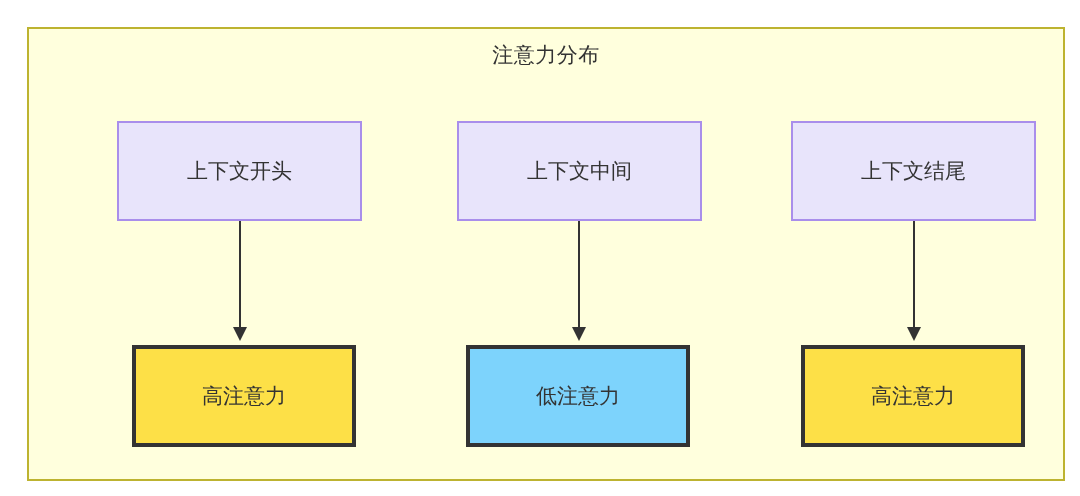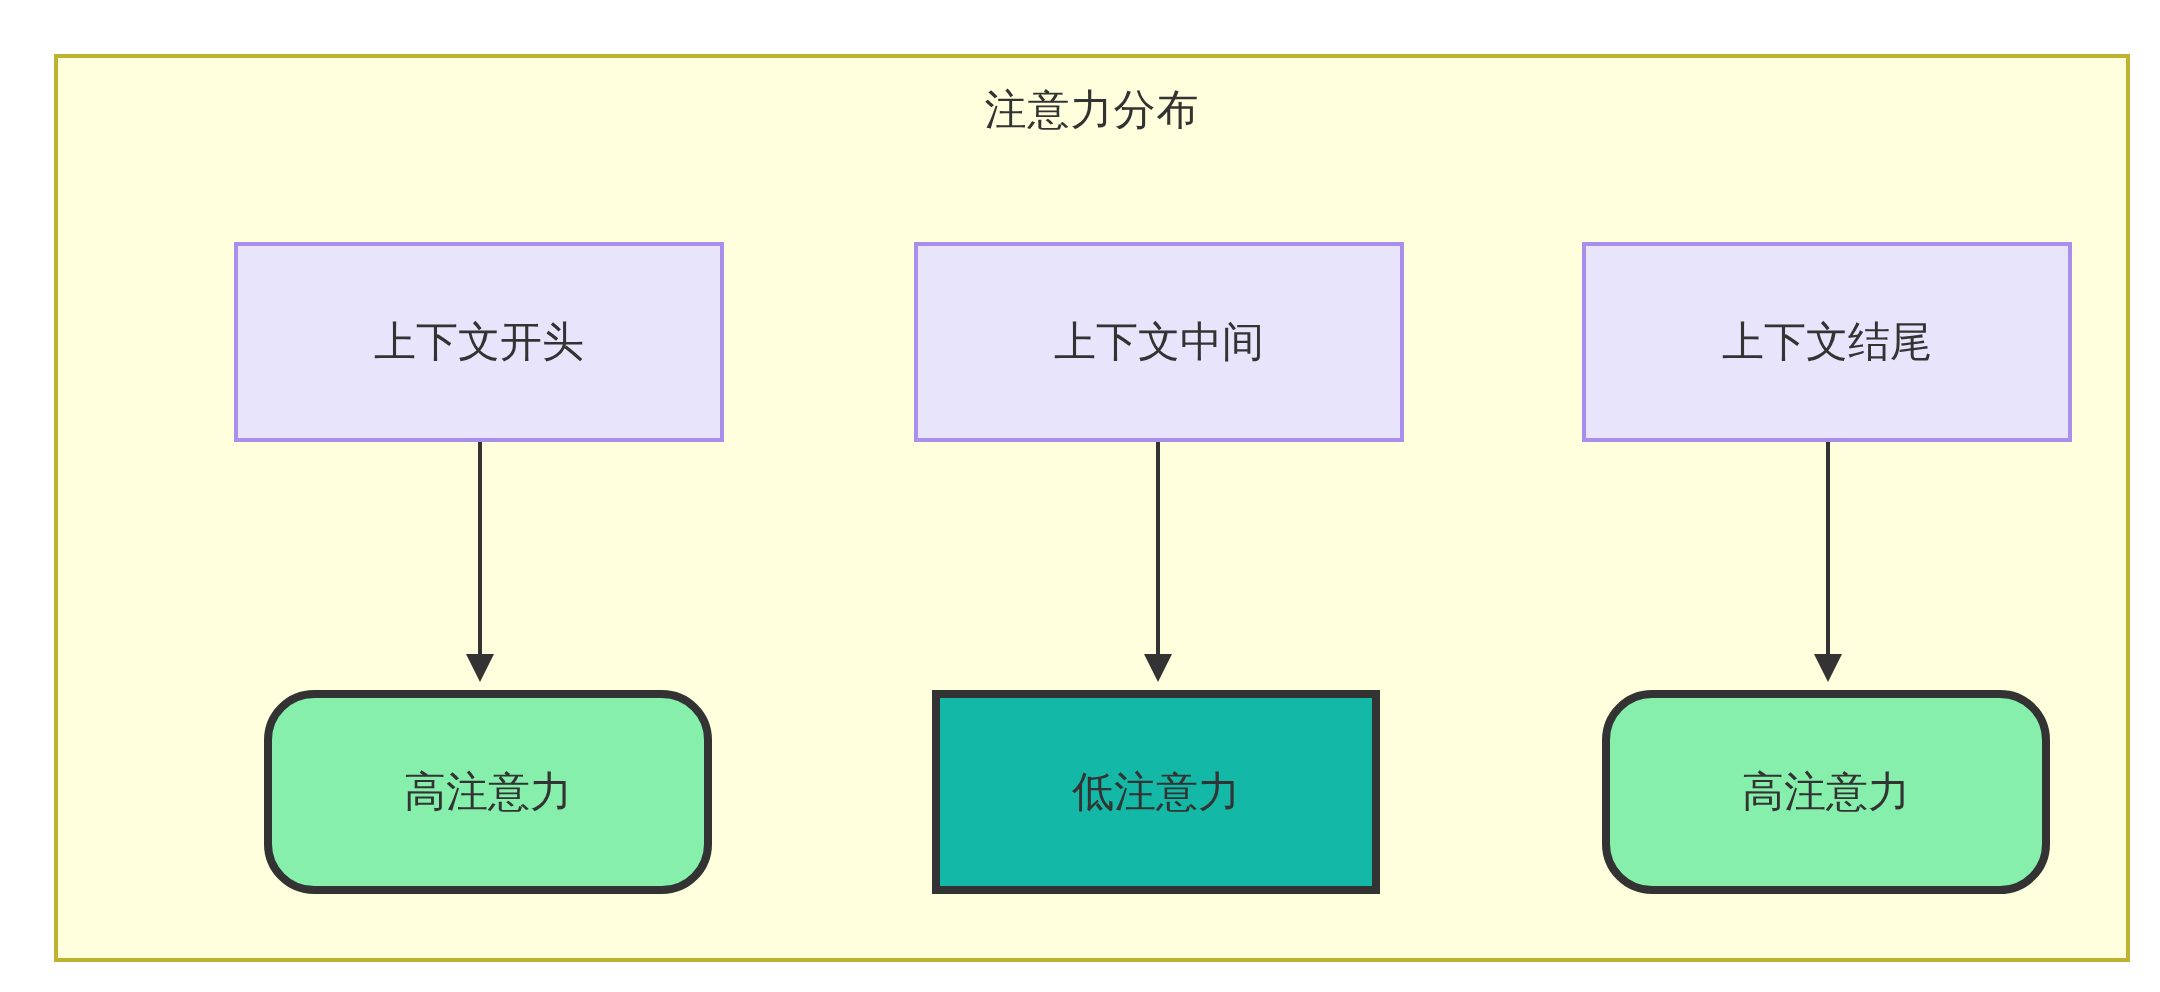--- a/index.html
+++ b/index.html
@@ -70,22 +70,22 @@
     display: flex;
     align-items: center;
     justify-content: center;
     font-size: 21px;
     color: #333333;
     white-space: nowrap;
   }
   .res-0 { left: 103px; }
   .res-1 { left: 437px; }
   .res-2 { left: 772px; }
-  .fill-high { background: #86efac; border-radius: 25px; }
-  .fill-low  { background: #14b8a6; }
+  .fill-high { background: #fde047; }
+  .fill-low  { background: #7dd3fc; }
   
   .edge {
     position: absolute;
     top: 192px;
     width: 2px;
     height: 124px;
     overflow: visible;
   }
   .edge-0 { left: 209.5px; }
   .edge-1 { left: 548.5px; }

